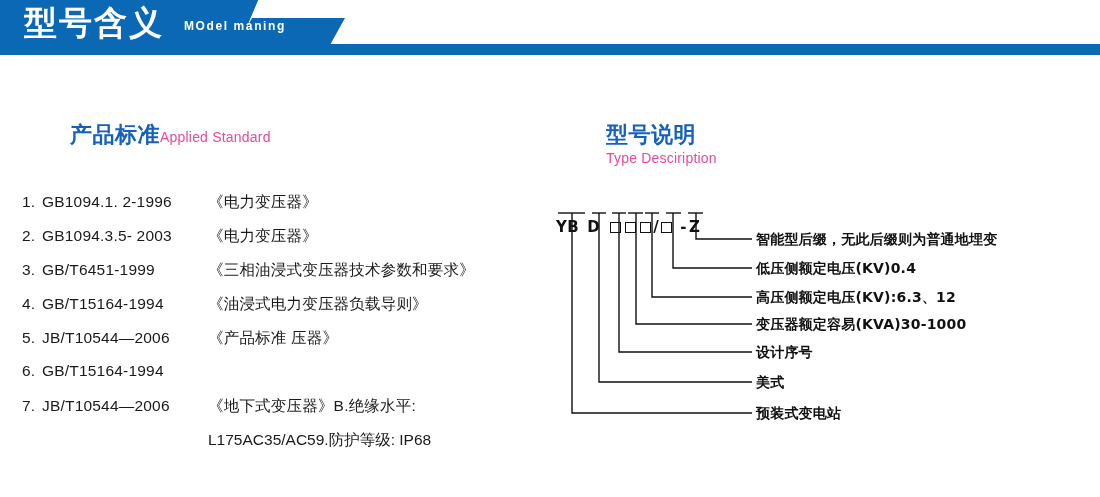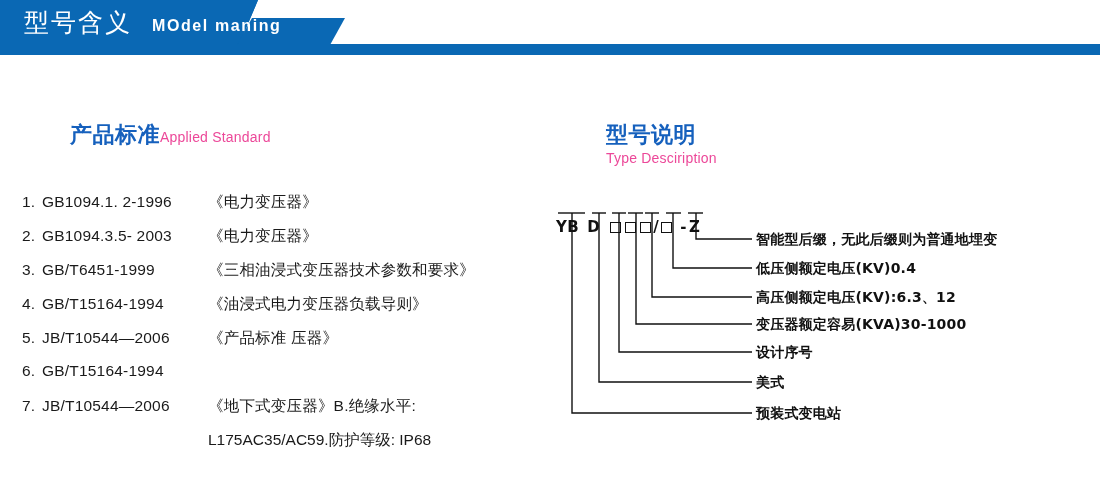--- a/index.html
+++ b/index.html
@@ -44,29 +44,29 @@
     top: 0;
     width: 360px;
     height: 45px;
     display: flex;
     align-items: center;
     padding-left: 24px;
     box-sizing: border-box;
   }
   .header-title-cn {
     color: #ffffff;
-    font-size: 25px;
-    font-weight: normal;
+    font-size: 33px;
+    font-weight: bold;
     letter-spacing: 2px;
     line-height: 1;
     font-family: "DejaVu Sans", "Liberation Sans", sans-serif;
   }
   .header-title-en {
     color: #ffffff;
-    font-size: 16px;
+    font-size: 12px;
     font-weight: bold;
     letter-spacing: 1.6px;
     margin-left: 20px;
     margin-top: 6px;
     line-height: 1;
   }
 
   
   .sec-head {
     position: absolute;

